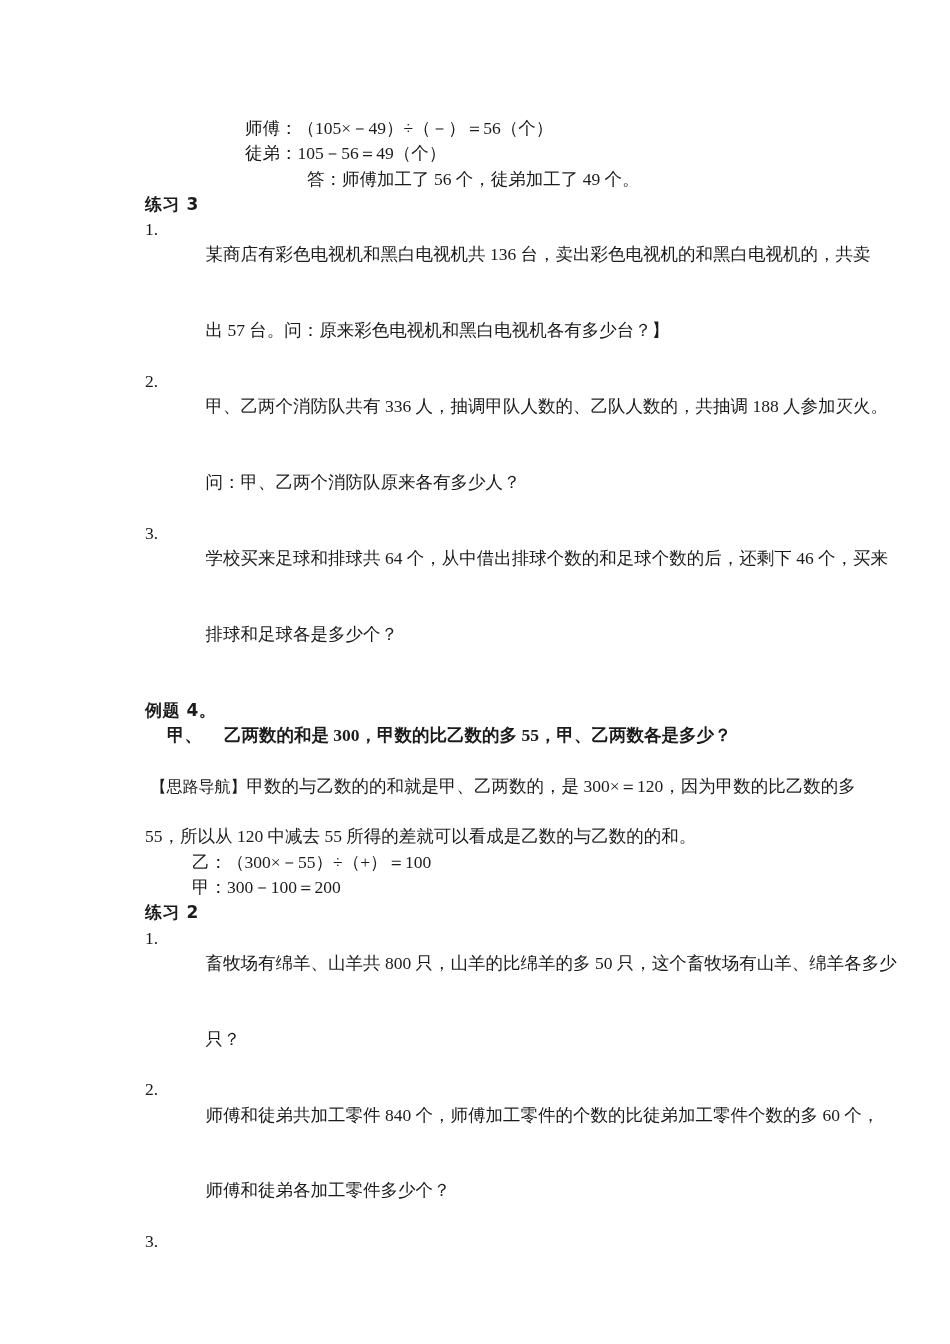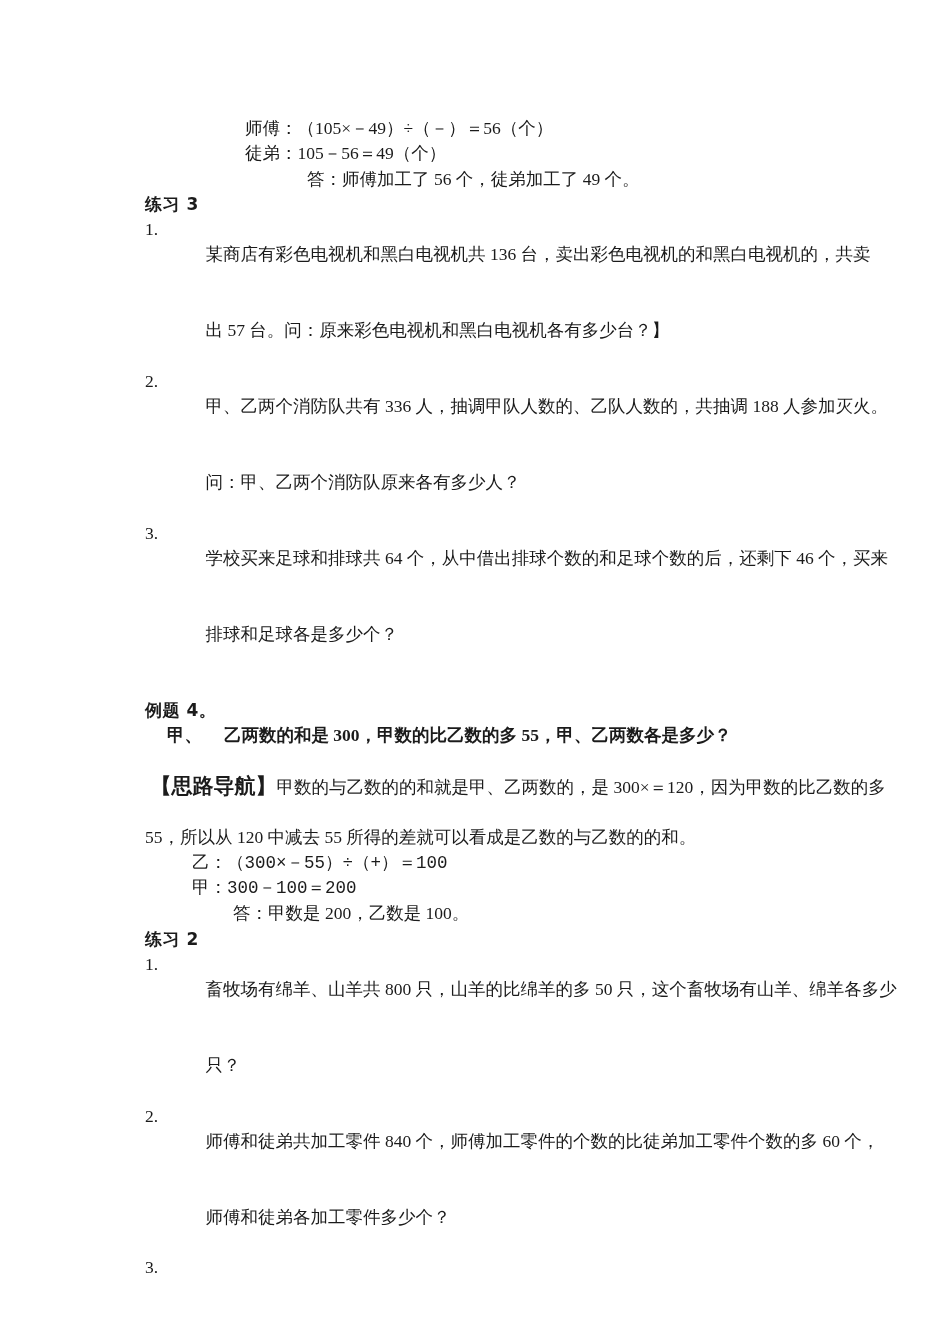--- a/index.html
+++ b/index.html
@@ -20,29 +20,29 @@
   }
   .line { white-space: pre; }
   .sec-title {
     font-family: "DejaVu Sans", "Liberation Sans", sans-serif;
     font-weight: bold;
     font-size: 17px;
     letter-spacing: 0.5px;
   }
   .glabel {
     font-family: "DejaVu Sans", "Liberation Sans", sans-serif;
-    font-weight: bold;
-    font-size: 21px;
+    font-weight: normal;
+    font-size: 16px;
     margin-left: -12px;
   }
   .item { position: relative; padding-left: 43px; white-space: pre; }
   .item .num { position: absolute; left: 0; top: 0; }
   .spacer { height: 25.3px; }
   .ind22  { padding-left: 22px; font-weight: bold; }
-  .ind47  { padding-left: 47px; font-family: Liberation Mono, monospace; }
+  .ind47  { padding-left: 47px; }
   .ind88  { padding-left: 88px; }
   .ind100 { padding-left: 100px; }
   .ind162 { padding-left: 162px; }
 </style>
 </head>
 <body>
 
 <div class="content">
 
   <div class="line ind100">师傅：（105×－49）÷（－）＝56（个）</div>
@@ -75,21 +75,20 @@
   <div class="spacer"></div>
 
   <div class="line sec-title">例题 4。</div>
   <div class="line ind22">甲、　 乙两数的和是 300，甲数的比乙数的多 55，甲、乙两数各是多少？</div>
   <div class="line">
     <span class="glabel">【思路导航】</span><span>甲数的与乙数的的和就是甲、乙两数的，是 300×＝120，因为甲数的比乙数的多</span>
   </div>
   <div class="line">55，所以从 120 中减去 55 所得的差就可以看成是乙数的与乙数的的和。</div>
   <div class="line ind47">乙：（300×－55）÷（+）＝100</div>
   <div class="line ind47">甲：300－100＝200</div>
-  <div class="line ind88">答：甲数是 200，乙数是 100。</div>
 
   <div class="line sec-title">练习 2</div>
 
   <div class="item">
     <span class="num">1.</span><span>畜牧场有绵羊、山羊共 800 只，山羊的比绵羊的多 50 只，这个畜牧场有山羊、绵羊各多少</span>
   </div>
   <div class="item">
     <span>只？</span>
   </div>
 

